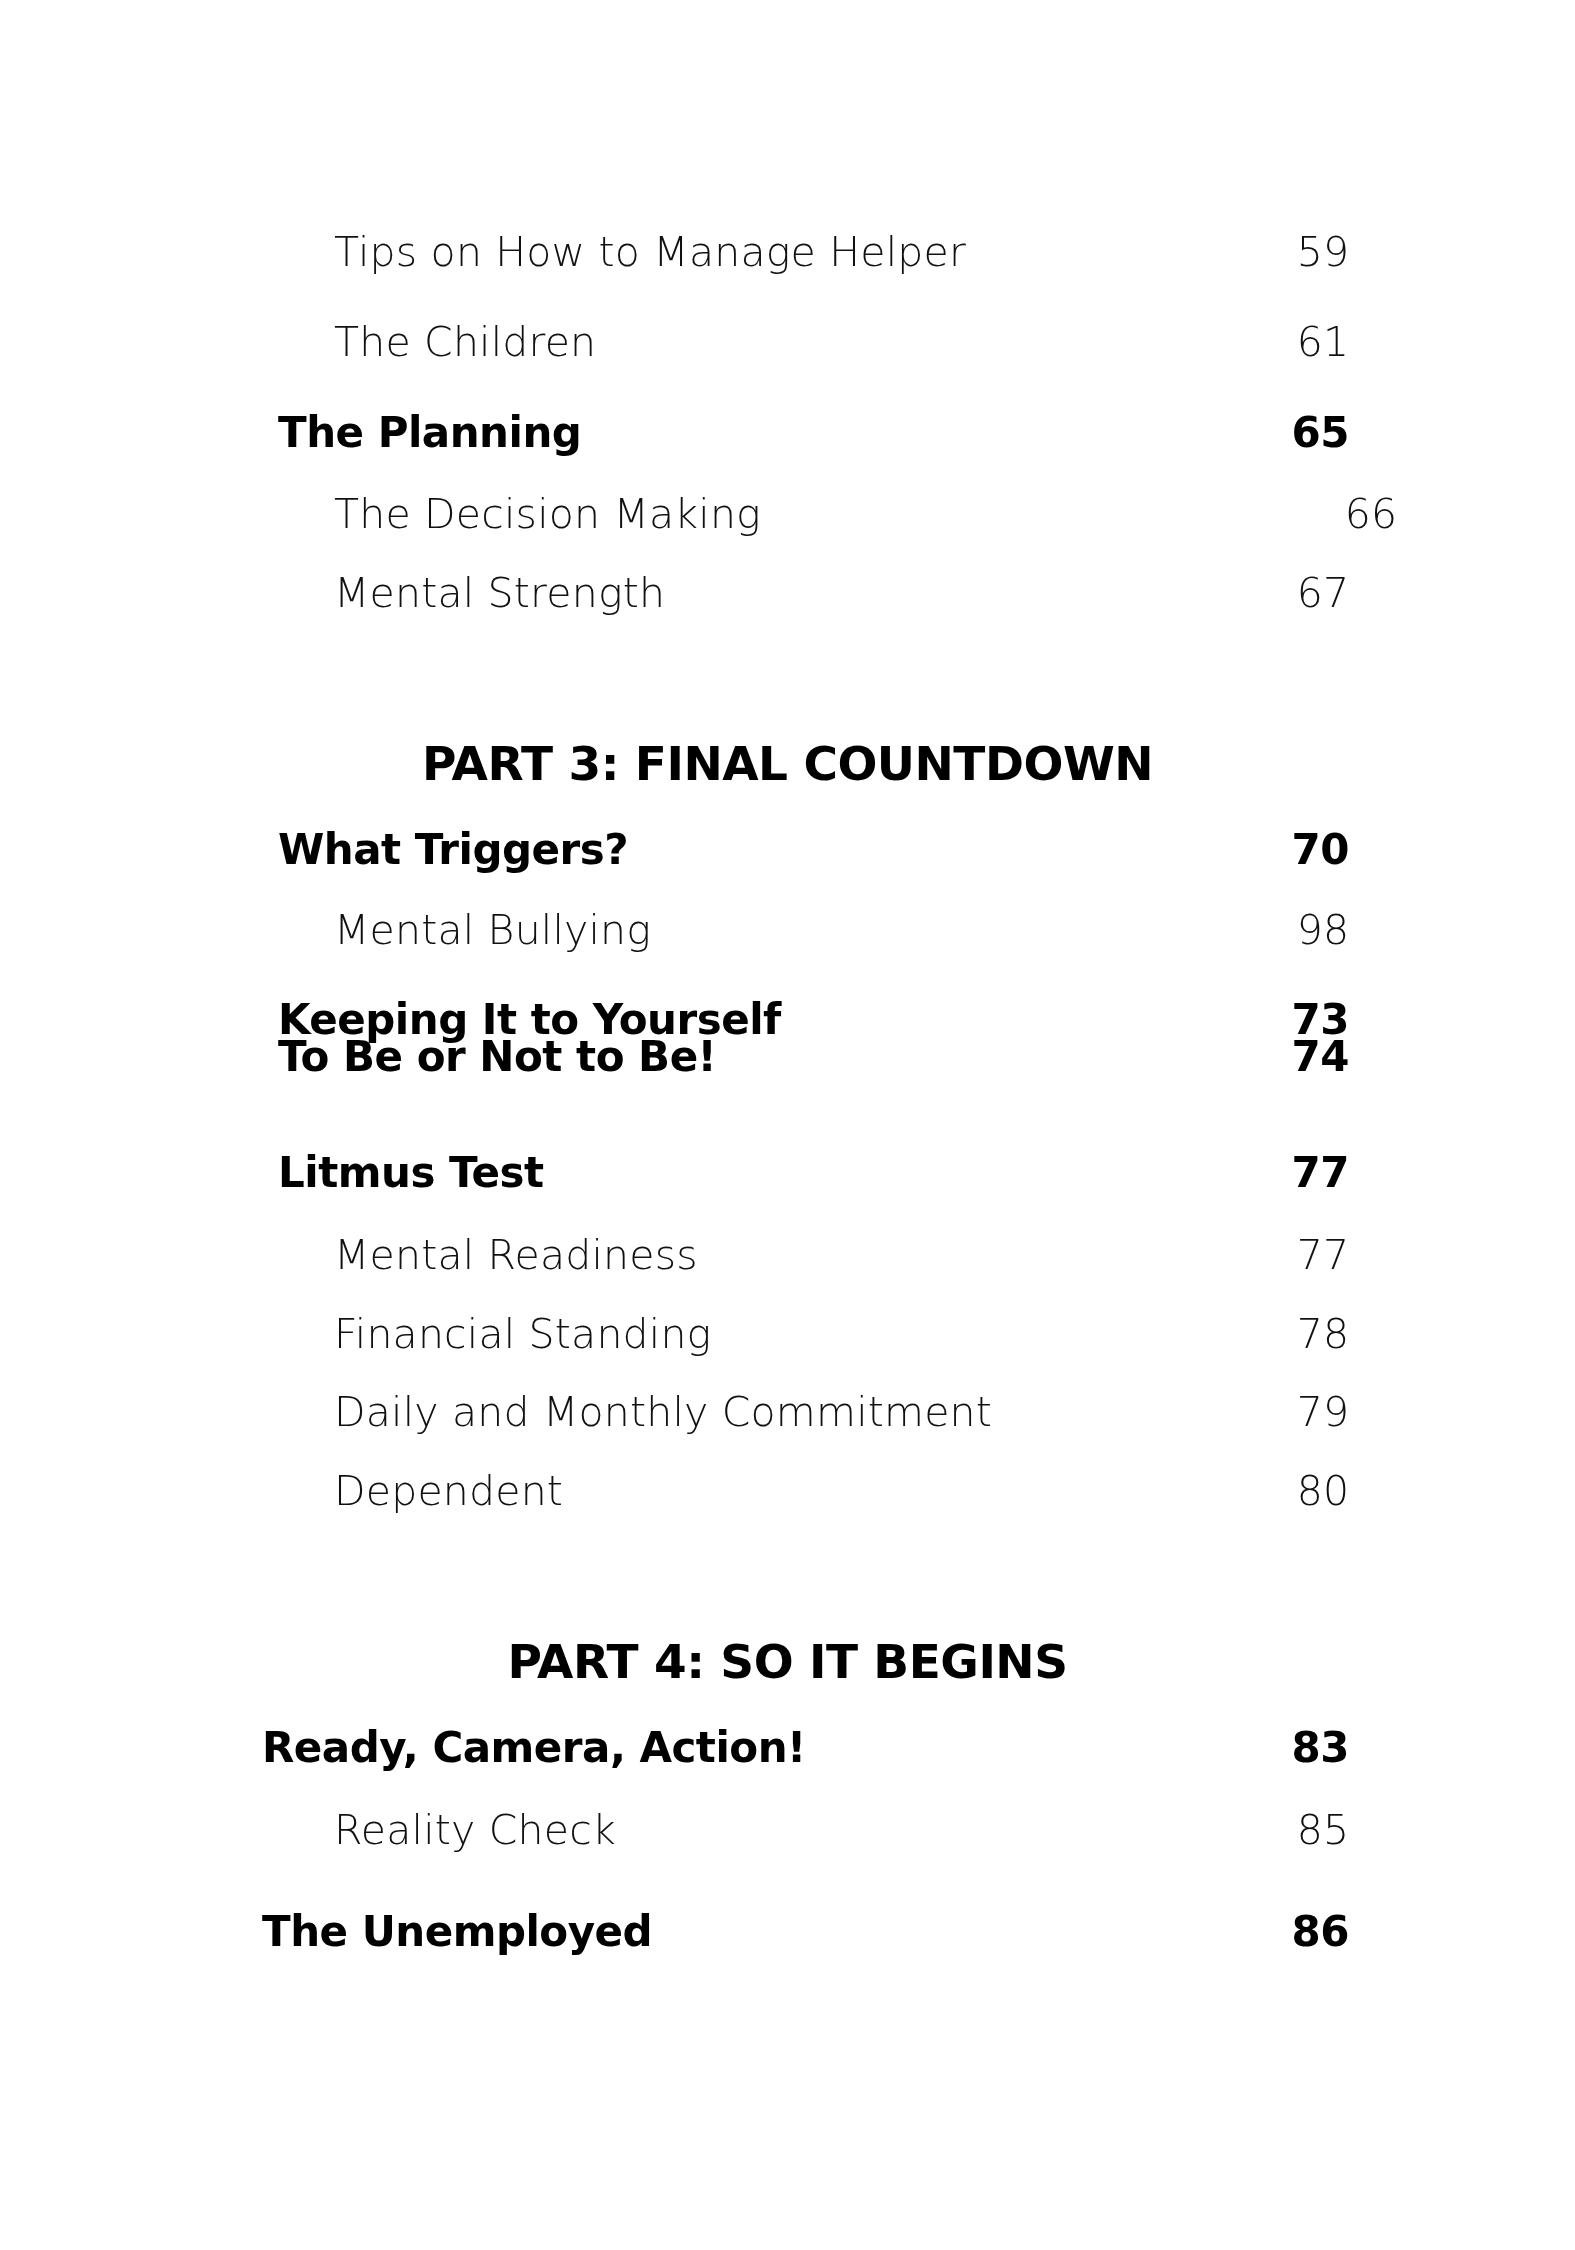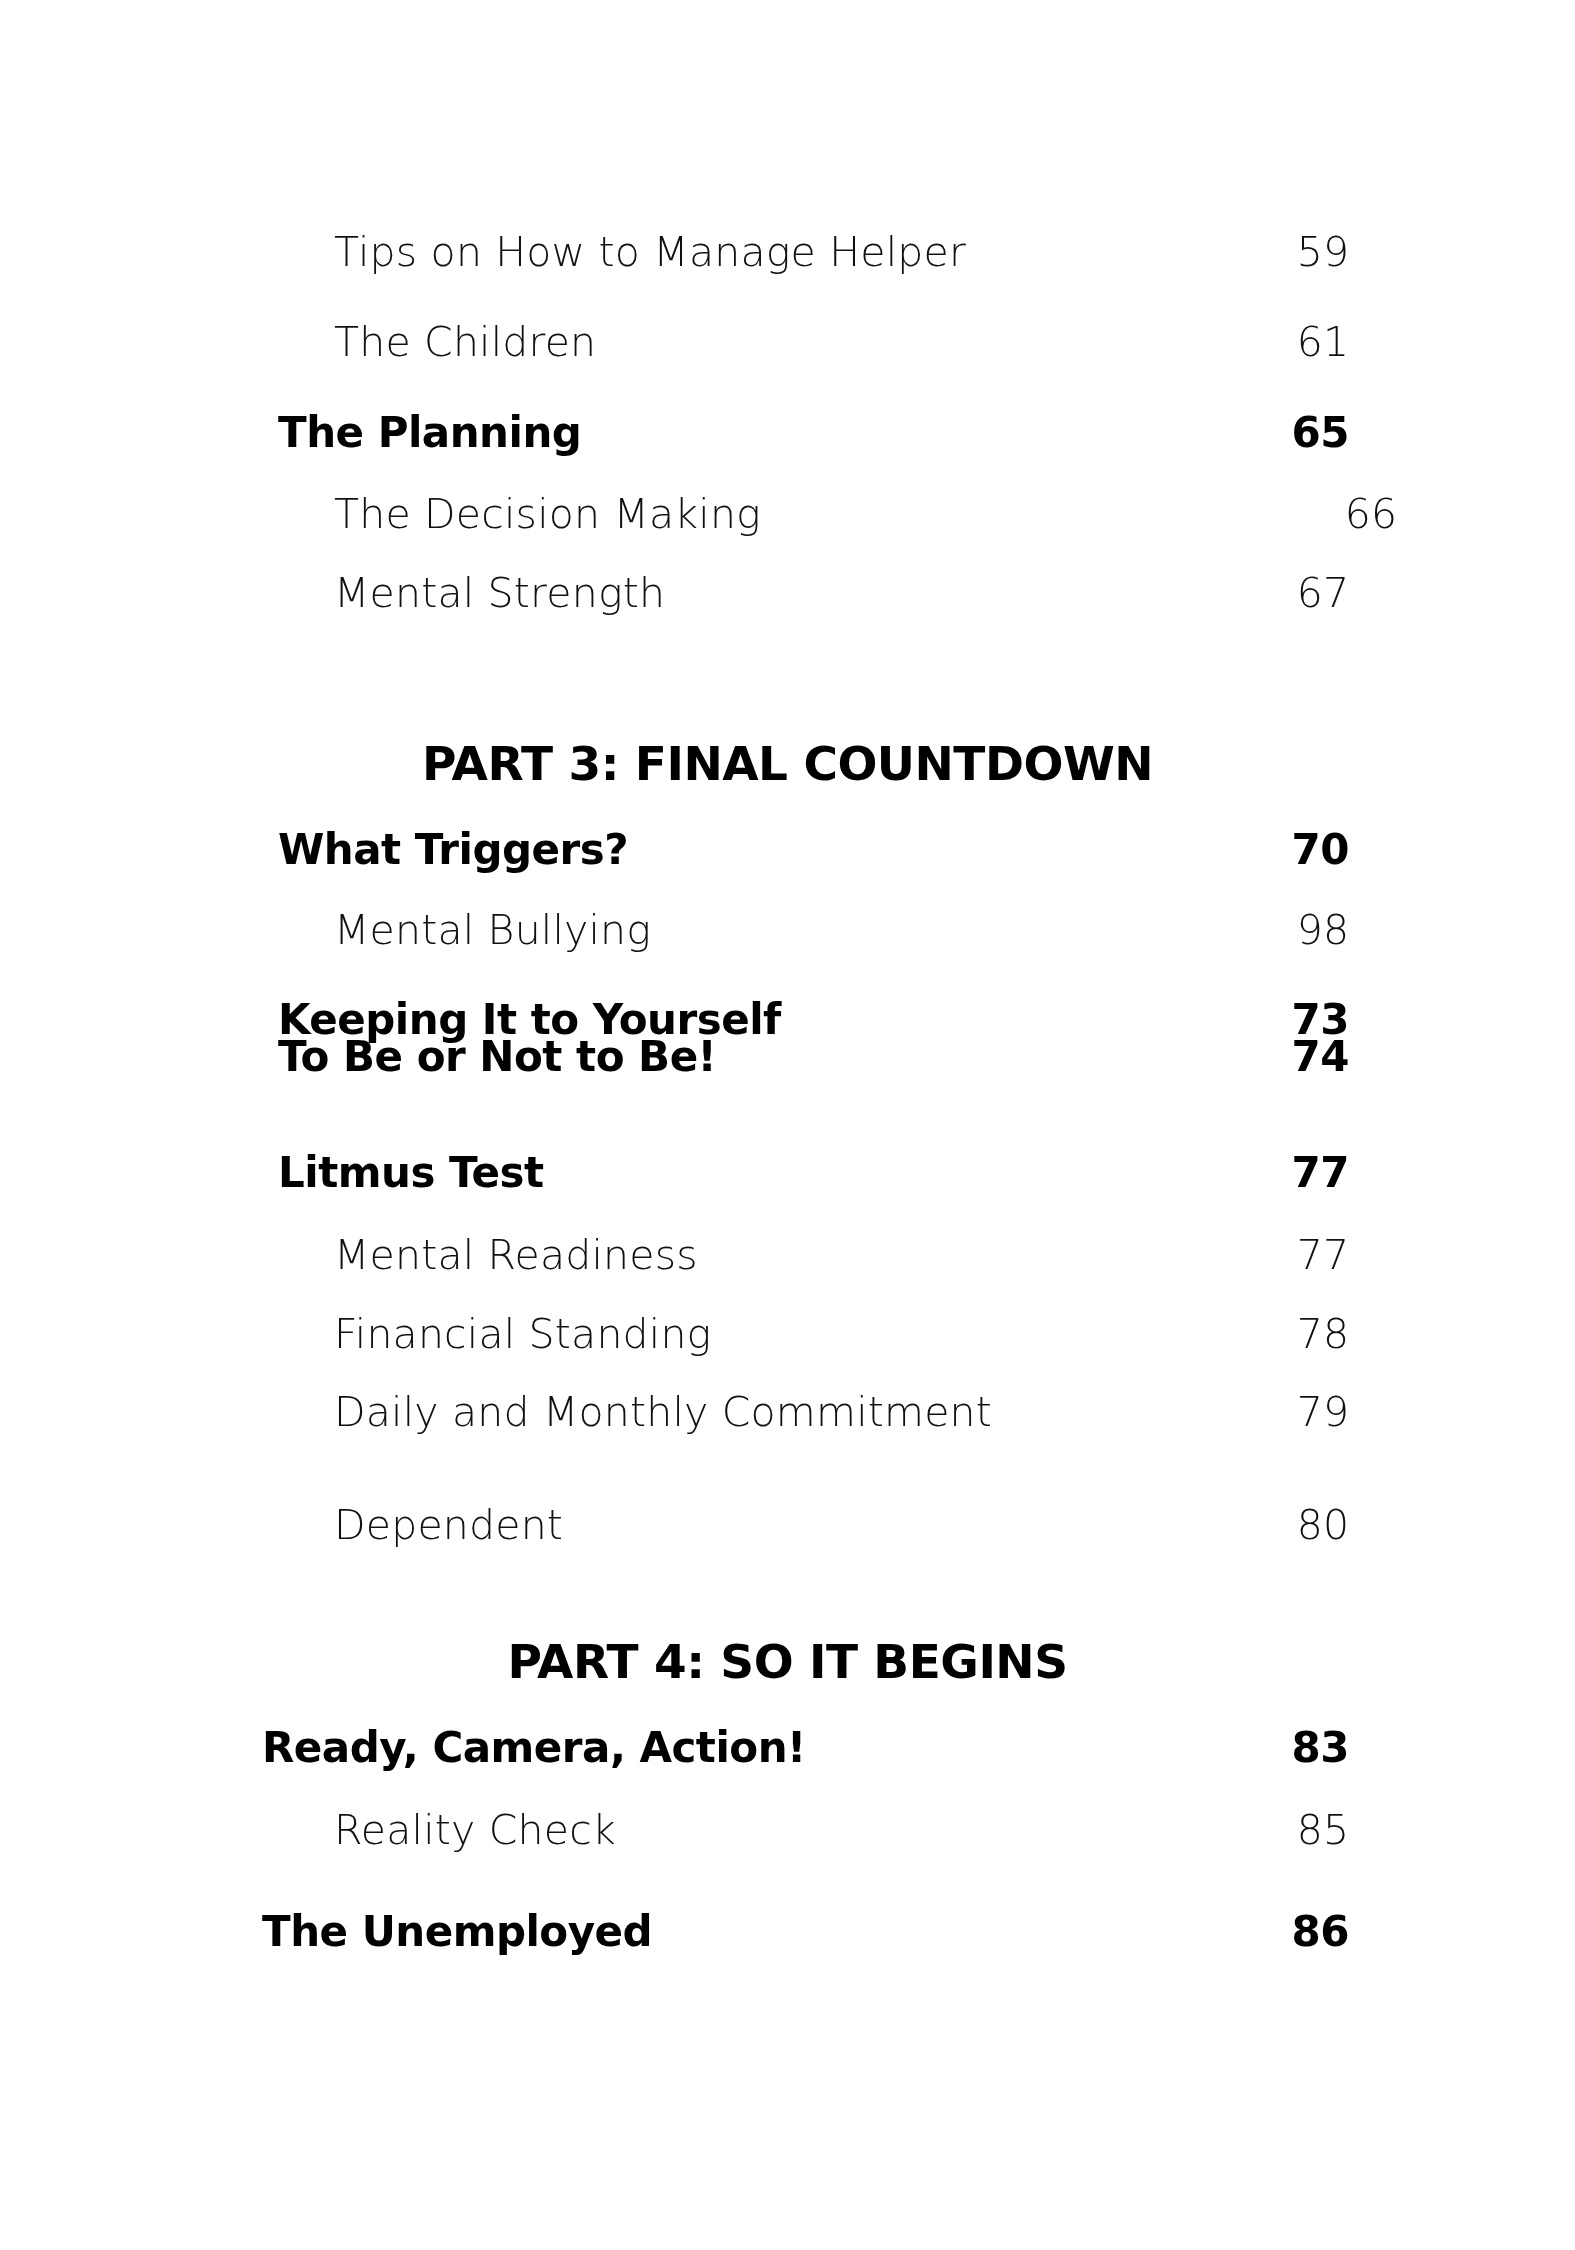--- a/index.html
+++ b/index.html
@@ -106,21 +106,21 @@
     <span class="page">77</span>
   </div>
   <div class="row sub light" style="top:1304px;">
     <span class="title">Financial Standing</span>
     <span class="page">78</span>
   </div>
   <div class="row sub light" style="top:1382px;">
     <span class="title">Daily and Monthly Commitment</span>
     <span class="page">79</span>
   </div>
-  <div class="row sub light" style="top:1461px;margin-top:34px;">
+  <div class="row sub light" style="top:1461px;">
     <span class="title">Dependent</span>
     <span class="page">80</span>
   </div>
 
   <div class="part" style="top:1632px;">PART 4: SO IT BEGINS</div>
 
   <div class="row main flush" style="top:1718px;">
     <span class="title">Ready, Camera, Action!</span>
     <span class="page">83</span>
   </div>

